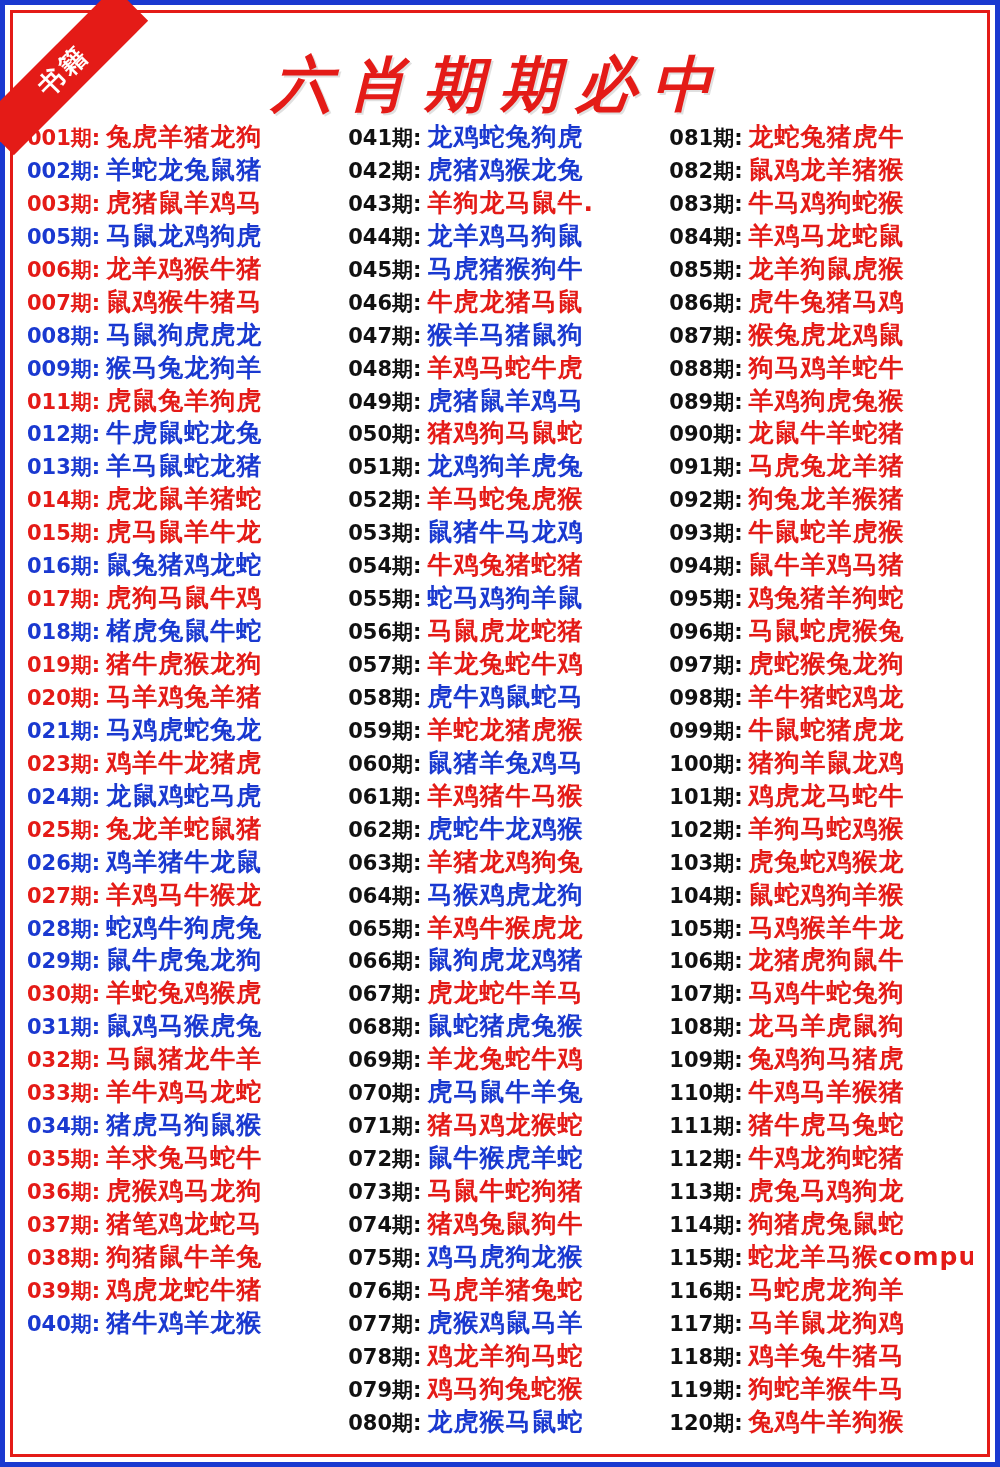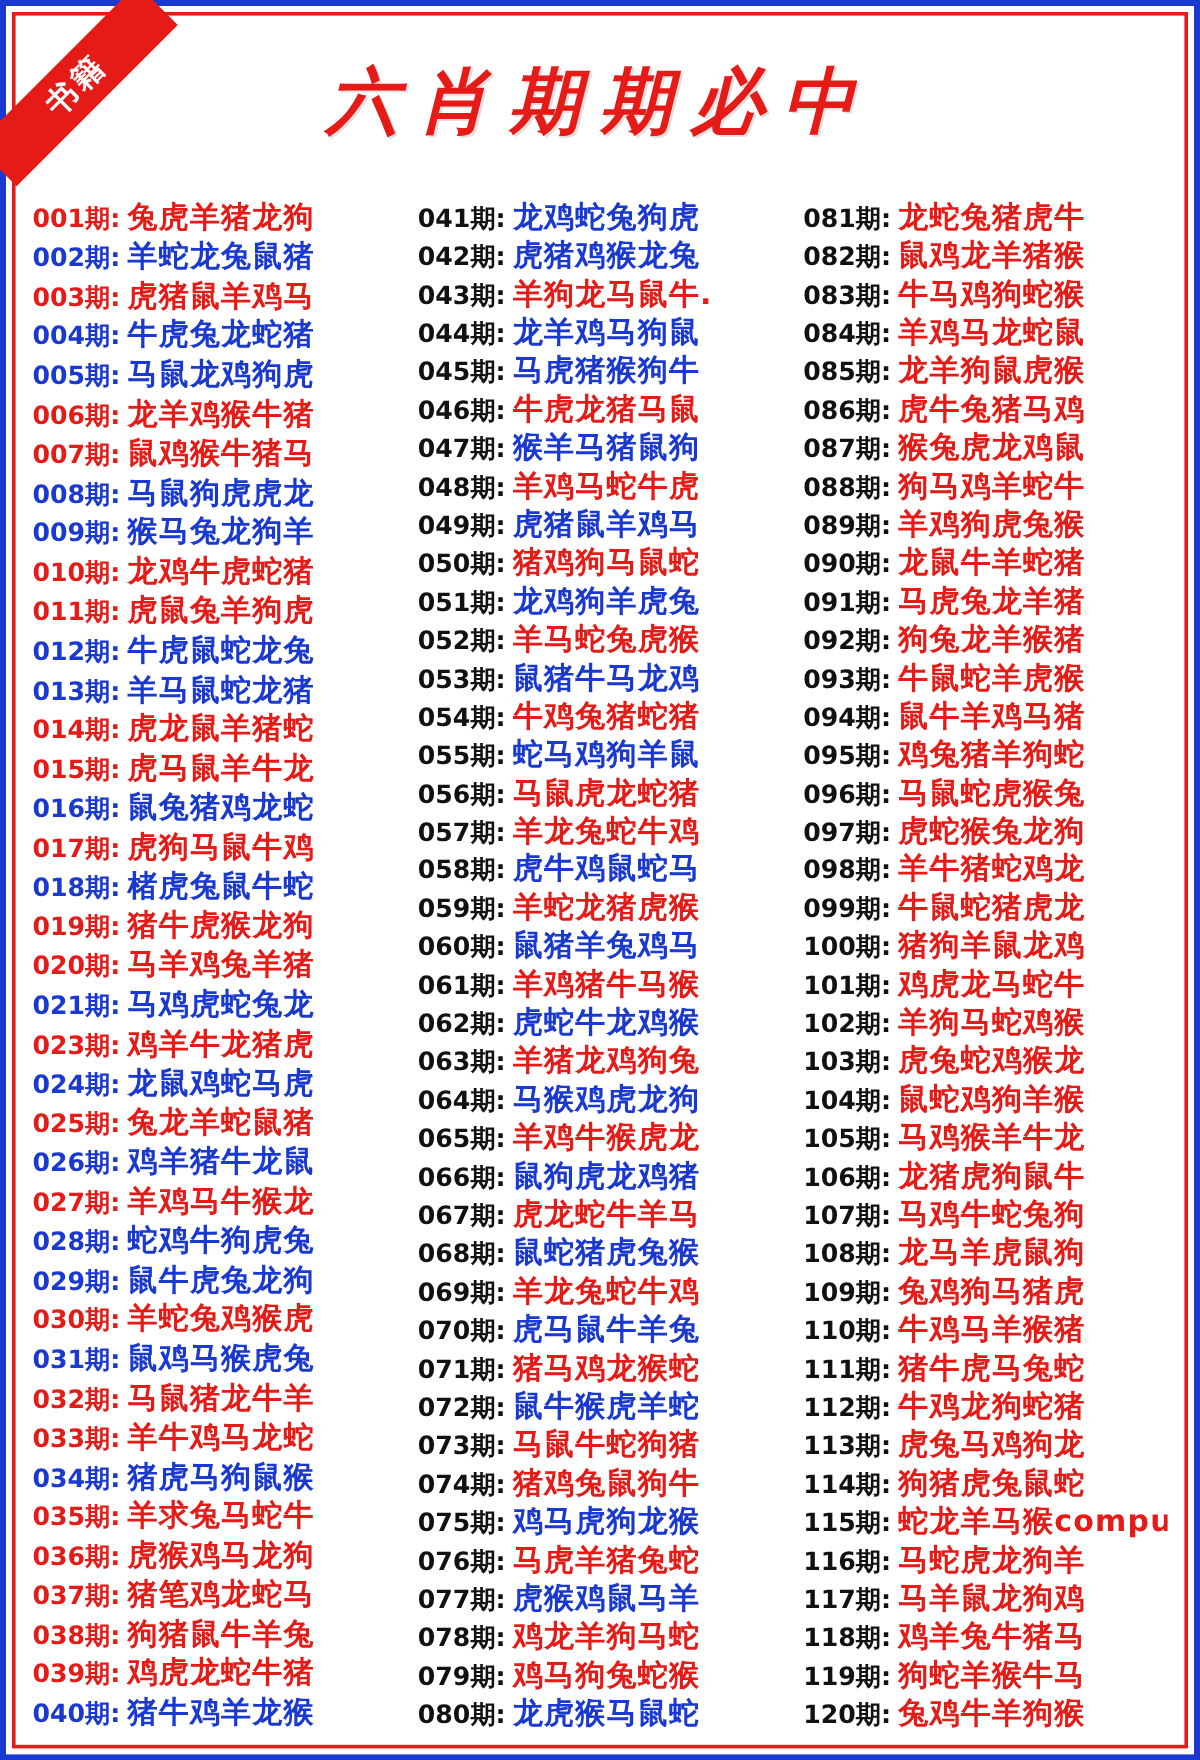--- a/index.html
+++ b/index.html
@@ -60,21 +60,20 @@
     position:absolute;
     left:14px;right:14px;top:108px;bottom:10px;
     display:flex;
     justify-content:space-between;
   }
   .col{
     width:32.1%;
     display:flex;
     flex-direction:column;
     justify-content:flex-start;
-    margin-top:44px;
   }
   .row{
     display:flex;
     align-items:baseline;
     height:32.95px;
     line-height:32.95px;
     white-space:nowrap;
     overflow:hidden;
   }
   .label{
@@ -115,46 +114,38 @@
           </div>
           <div class="row blue">
             <span class="label">002期:</span>
             <span class="vals">羊蛇龙兔鼠猪</span>
           </div>
           <div class="row red">
             <span class="label">003期:</span>
             <span class="vals">虎猪鼠羊鸡马</span>
           </div>
           <div class="row blue">
-            <span class="label">004期:</span>
-            <span class="vals">牛虎兔龙蛇猪</span>
-          </div>
-          <div class="row blue">
             <span class="label">005期:</span>
             <span class="vals">马鼠龙鸡狗虎</span>
           </div>
           <div class="row red">
             <span class="label">006期:</span>
             <span class="vals">龙羊鸡猴牛猪</span>
           </div>
           <div class="row red">
             <span class="label">007期:</span>
             <span class="vals">鼠鸡猴牛猪马</span>
           </div>
           <div class="row blue">
             <span class="label">008期:</span>
             <span class="vals">马鼠狗虎虎龙</span>
           </div>
           <div class="row blue">
             <span class="label">009期:</span>
             <span class="vals">猴马兔龙狗羊</span>
-          </div>
-          <div class="row red">
-            <span class="label">010期:</span>
-            <span class="vals">龙鸡牛虎蛇猪</span>
           </div>
           <div class="row red">
             <span class="label">011期:</span>
             <span class="vals">虎鼠兔羊狗虎</span>
           </div>
           <div class="row blue">
             <span class="label">012期:</span>
             <span class="vals">牛虎鼠蛇龙兔</span>
           </div>
           <div class="row blue">

